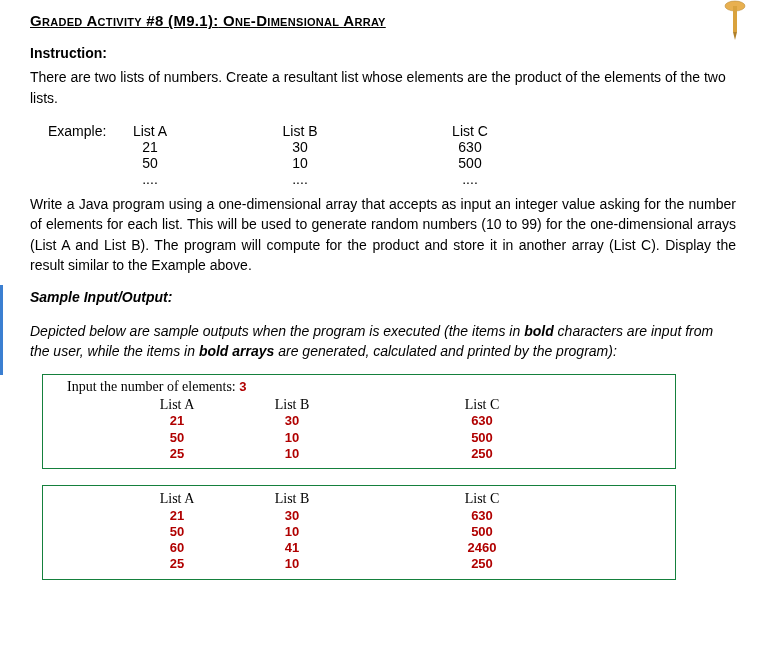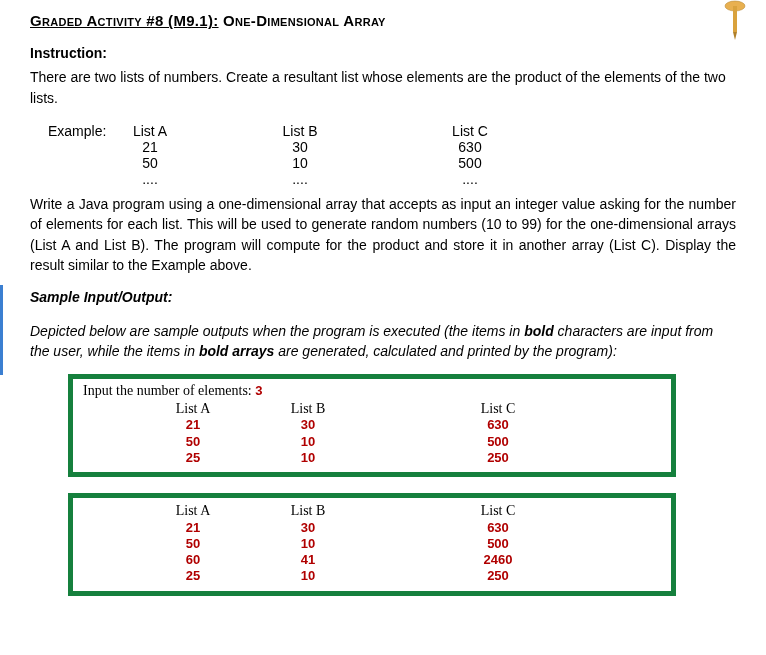--- a/index.html
+++ b/index.html
@@ -25,20 +25,21 @@
     }
     .logo-badge svg {
       width: 100%;
       height: 100%;
     }
     .title {
       font-variant: small-caps;
       font-weight: bold;
       font-size: 15px;
       letter-spacing: 0.3px;
+      text-decoration: underline;
     }
     .title .underline {
       text-decoration: underline;
     }
     .instruction-label {
       font-weight: bold;
       margin-top: 16px;
       margin-bottom: 6px;
     }
     .instruction-text {
@@ -82,24 +83,24 @@
       margin-bottom: 12px;
     }
     .sample-desc .bold {
       font-weight: bold;
     }
     .sample-desc .bolditalic {
       font-weight: bold;
       font-style: italic;
     }
     .output-box {
-      border: 5px solid #15803d;
-      margin-left: 38px;
+      border: 1px solid #15803d;
+      margin-left: 12px;
       margin-right: 60px;
-      padding: 4px 10px 6px 10px;
+      padding: 4px 10px 6px 24px;
       margin-bottom: 16px;
       font-family: "Times New Roman", Times, serif;
       font-size: 14px;
     }
     .out-prompt {
       margin-bottom: 1px;
     }
     .out-prompt .user-input {
       font-weight: bold;
       color: #b00000;

